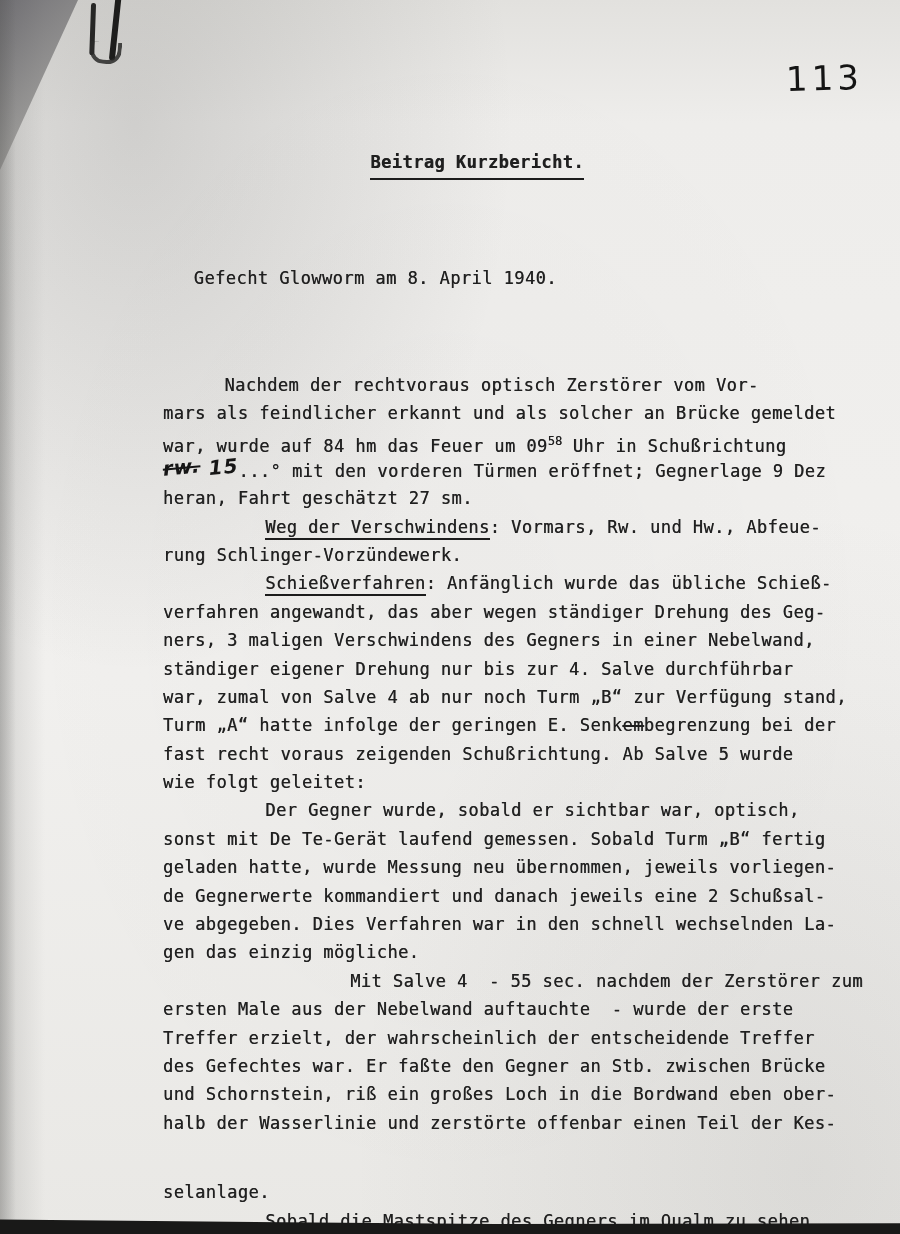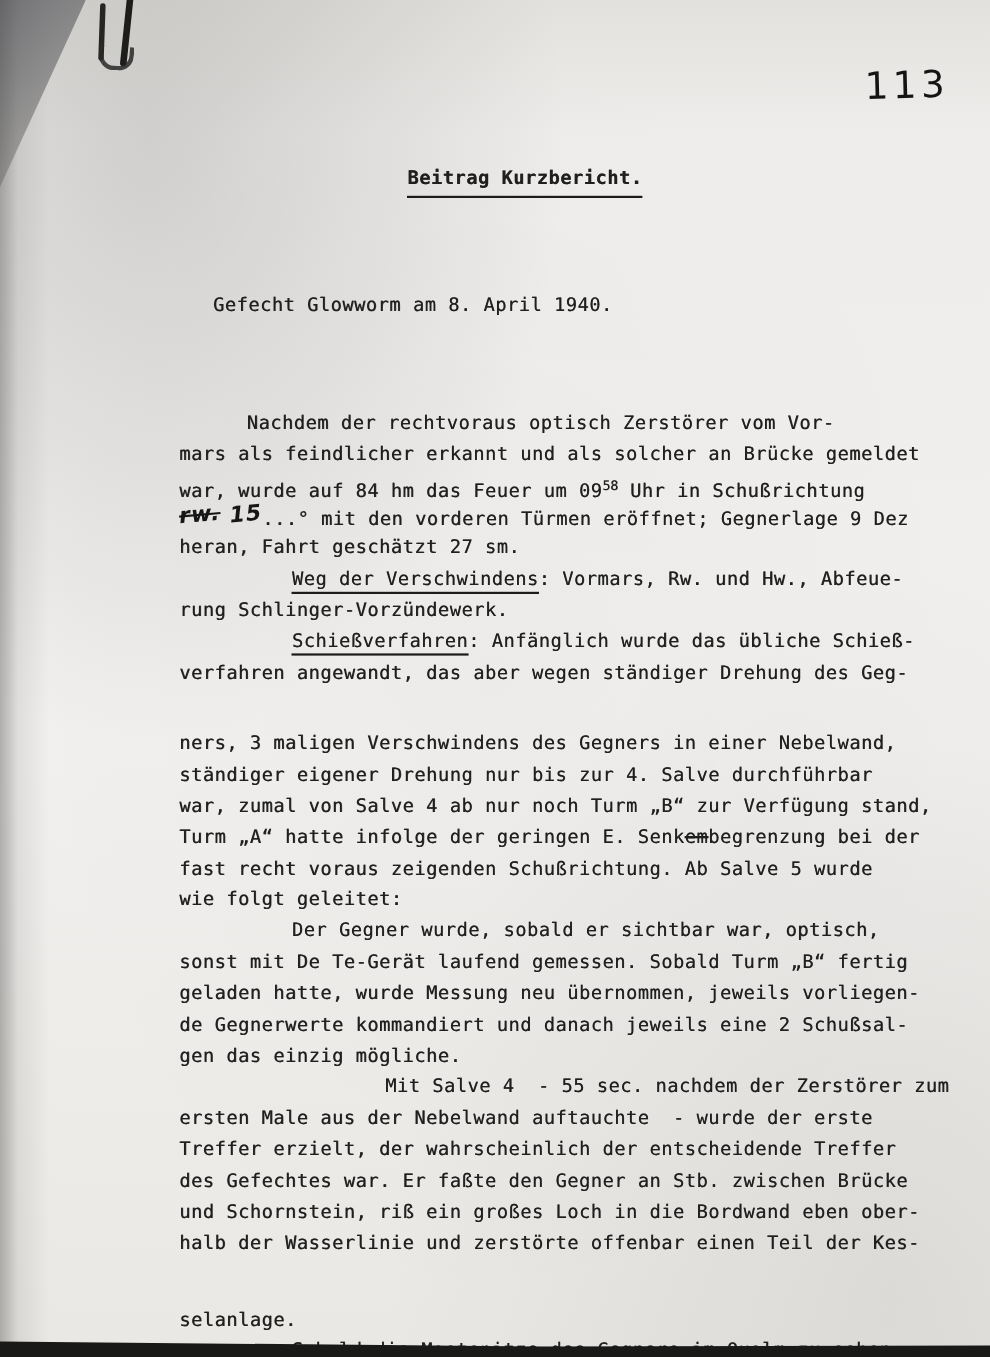--- a/index.html
+++ b/index.html
@@ -111,32 +111,33 @@
           <div class="doc-line" style="padding-left: 0ch;"><span class="run-hws">rw.</span><span class="run-hw"> 15</span><span>...° mit den vorderen Türmen eröffnet; Gegnerlage 9 Dez</span></div>
           <div class="doc-line" style="padding-left: 0ch;"><span>heran, Fahrt geschätzt 27 sm.</span></div>
         </div>
         <div class="para">
           <div class="doc-line" style="padding-left: 10ch;"><span class="run-u">Weg der Verschwindens</span><span>: Vormars, Rw. und Hw., Abfeue-</span></div>
           <div class="doc-line" style="padding-left: 0ch;"><span>rung Schlinger-Vorzündewerk.</span></div>
         </div>
         <div class="para">
           <div class="doc-line" style="padding-left: 10ch;"><span class="run-u">Schießverfahren</span><span>: Anfänglich wurde das übliche Schieß-</span></div>
           <div class="doc-line" style="padding-left: 0ch;"><span>verfahren angewandt, das aber wegen ständiger Drehung des Geg-</span></div>
-          <div class="doc-line" style="padding-left: 0ch; margin-top: 36px;"><span>ners, 3 maligen Verschwindens des Gegners in einer Nebelwand,</span></div>
+          <div class="doc-line" style="padding-left: 0ch;"><span>ners, 3 maligen Verschwindens des Gegners in einer Nebelwand,</span></div>
           <div class="doc-line" style="padding-left: 0ch;"><span>ständiger eigener Drehung nur bis zur 4. Salve durchführbar</span></div>
           <div class="doc-line" style="padding-left: 0ch;"><span>war, zumal von Salve 4 ab nur noch Turm „B“ zur Verfügung stand,</span></div>
           <div class="doc-line" style="padding-left: 0ch;"><span>Turm „A“ hatte infolge der geringen E. Senk</span><span class="run-x">em</span><span>begrenzung bei der</span></div>
           <div class="doc-line" style="padding-left: 0ch;"><span>fast recht voraus zeigenden Schußrichtung. Ab Salve 5 wurde</span></div>
           <div class="doc-line" style="padding-left: 0ch;"><span>wie folgt geleitet:</span></div>
         </div>
         <div class="para">
           <div class="doc-line" style="padding-left: 10ch;"><span>Der Gegner wurde, sobald er sichtbar war, optisch,</span></div>
           <div class="doc-line" style="padding-left: 0ch;"><span>sonst mit De Te-Gerät laufend gemessen. Sobald Turm „B“ fertig</span></div>
           <div class="doc-line" style="padding-left: 0ch;"><span>geladen hatte, wurde Messung neu übernommen, jeweils vorliegen-</span></div>
           <div class="doc-line" style="padding-left: 0ch;"><span>de Gegnerwerte kommandiert und danach jeweils eine 2 Schußsal-</span></div>
+          <div class="doc-line" style="padding-left: 0ch;"><span>ve abgegeben. Dies Verfahren war in den schnell wechselnden La-</span></div>
           <div class="doc-line" style="padding-left: 0ch;"><span>gen das einzig mögliche.</span></div>
         </div>
         <div class="para">
           <div class="doc-line" style="padding-left: 10ch; text-align: right;"><span>Mit Salve 4  - 55 sec. nachdem der Zerstörer zum</span></div>
           <div class="doc-line" style="padding-left: 0ch;"><span>ersten Male aus der Nebelwand auftauchte  - wurde der erste</span></div>
           <div class="doc-line" style="padding-left: 0ch;"><span>Treffer erzielt, der wahrscheinlich der entscheidende Treffer</span></div>
           <div class="doc-line" style="padding-left: 0ch;"><span>des Gefechtes war. Er faßte den Gegner an Stb. zwischen Brücke</span></div>
           <div class="doc-line" style="padding-left: 0ch;"><span>und Schornstein, riß ein großes Loch in die Bordwand eben ober-</span></div>
           <div class="doc-line" style="padding-left: 0ch;"><span>halb der Wasserlinie und zerstörte offenbar einen Teil der Kes-</span></div>
           <div class="doc-line" style="padding-left: 0ch; margin-top: 41px;"><span>selanlage.</span></div>

